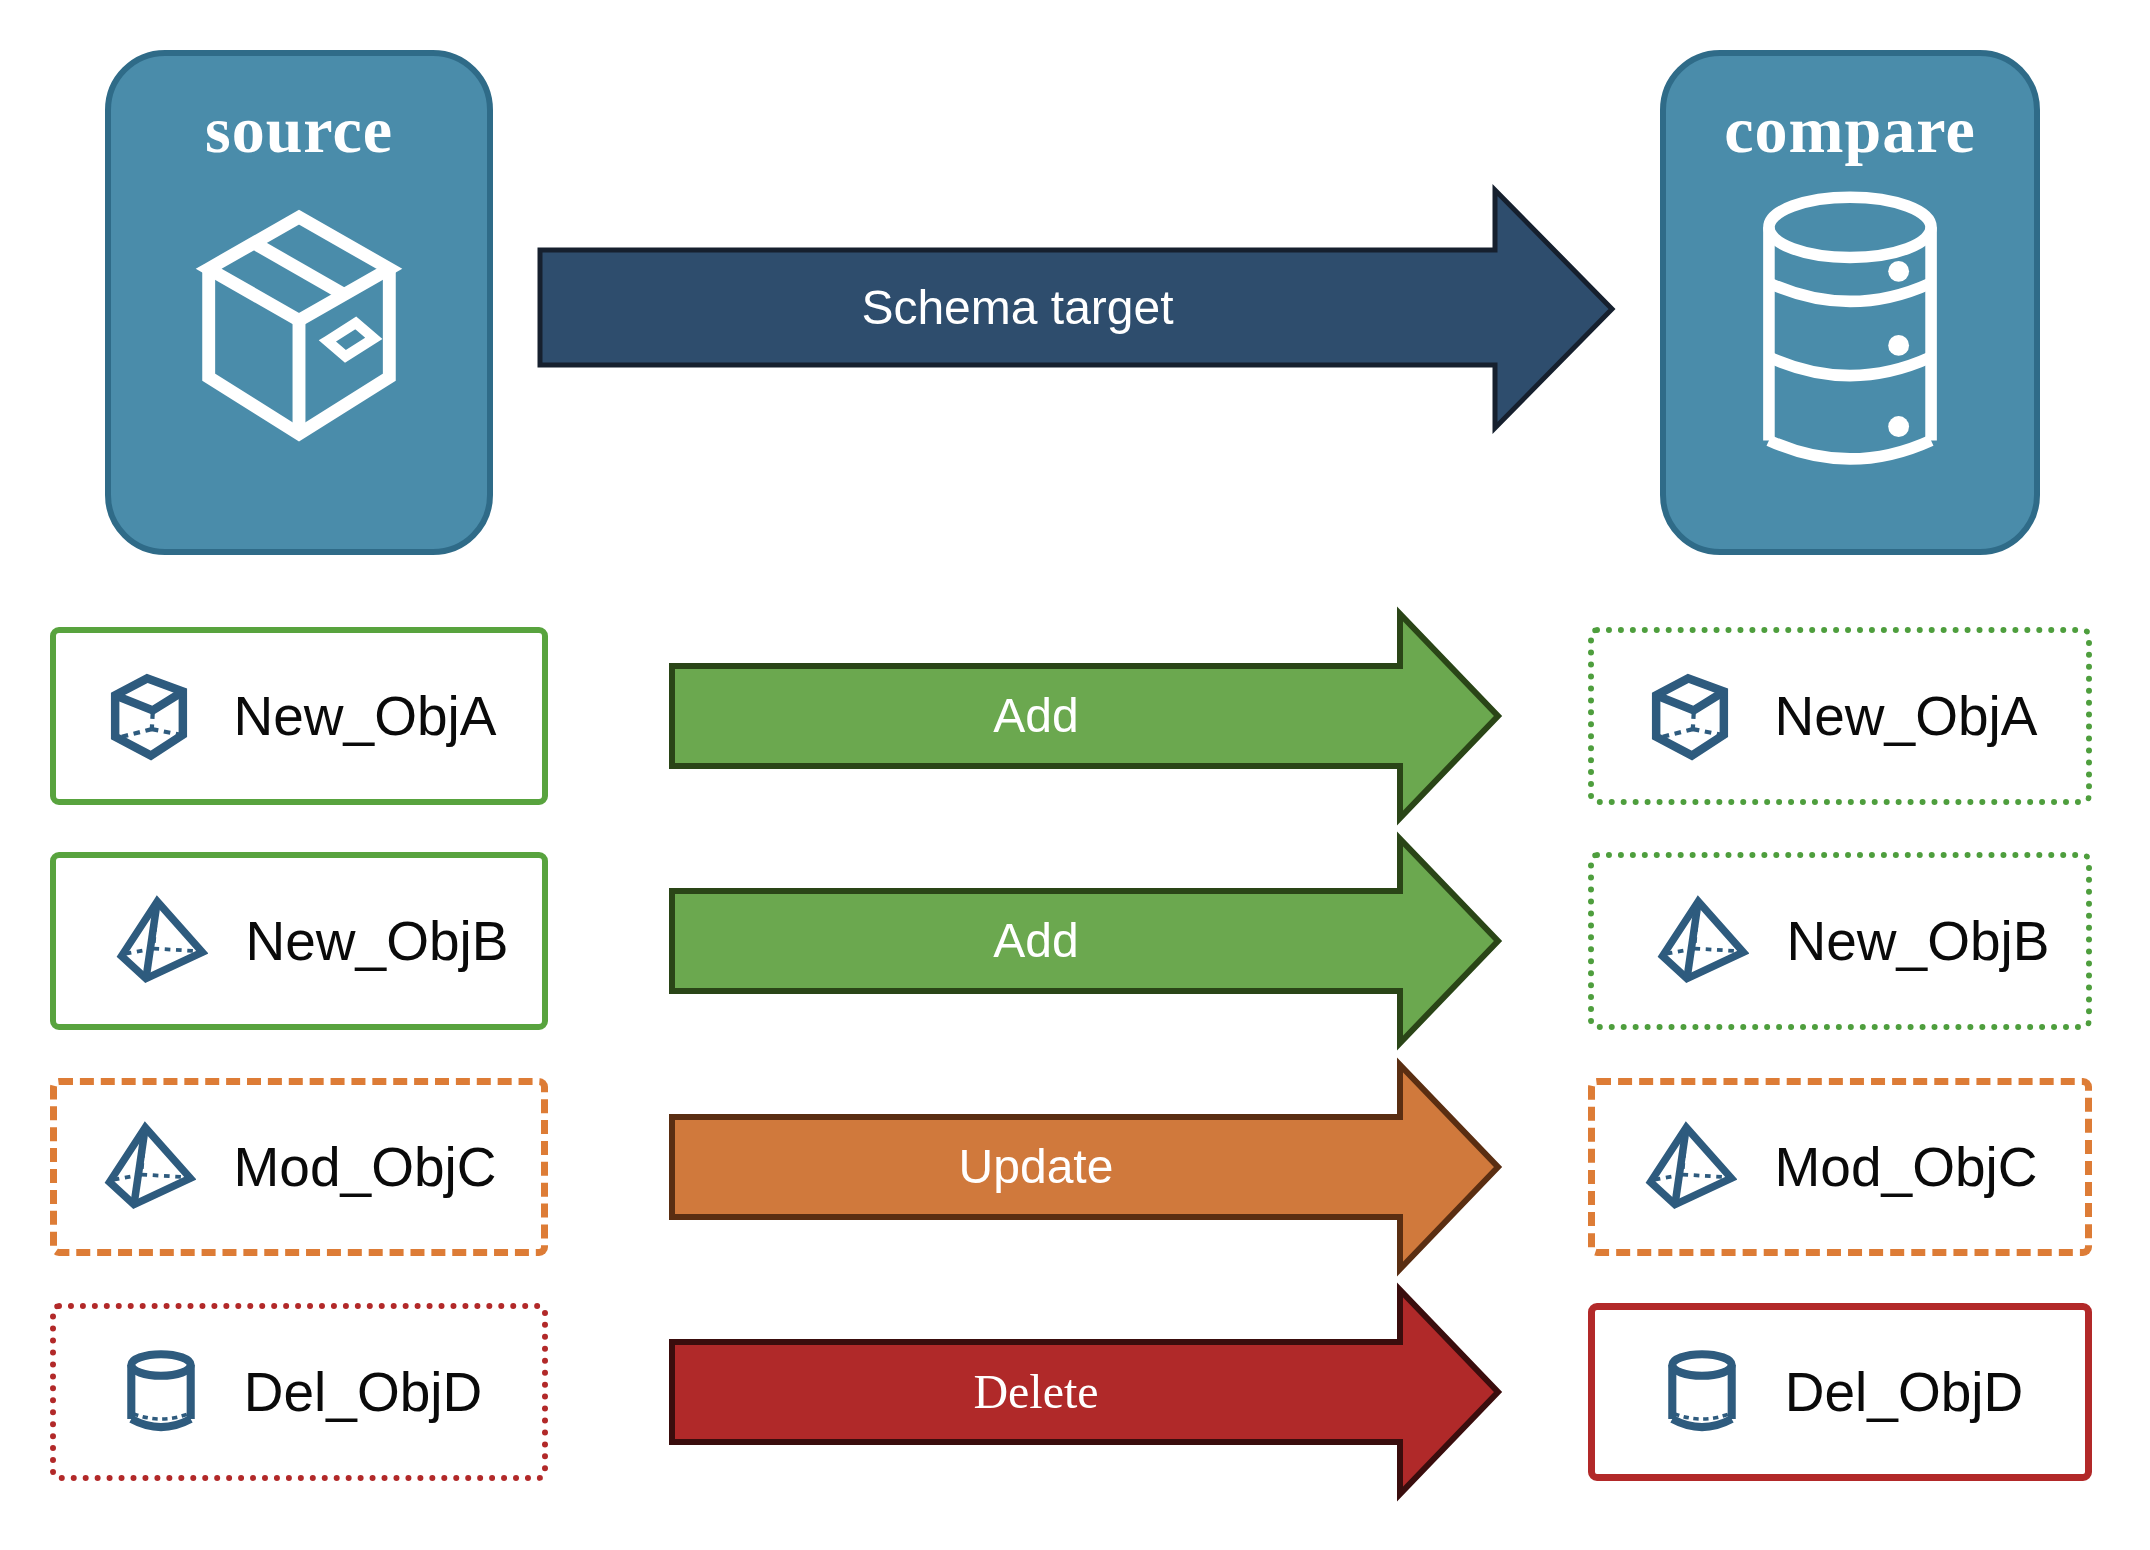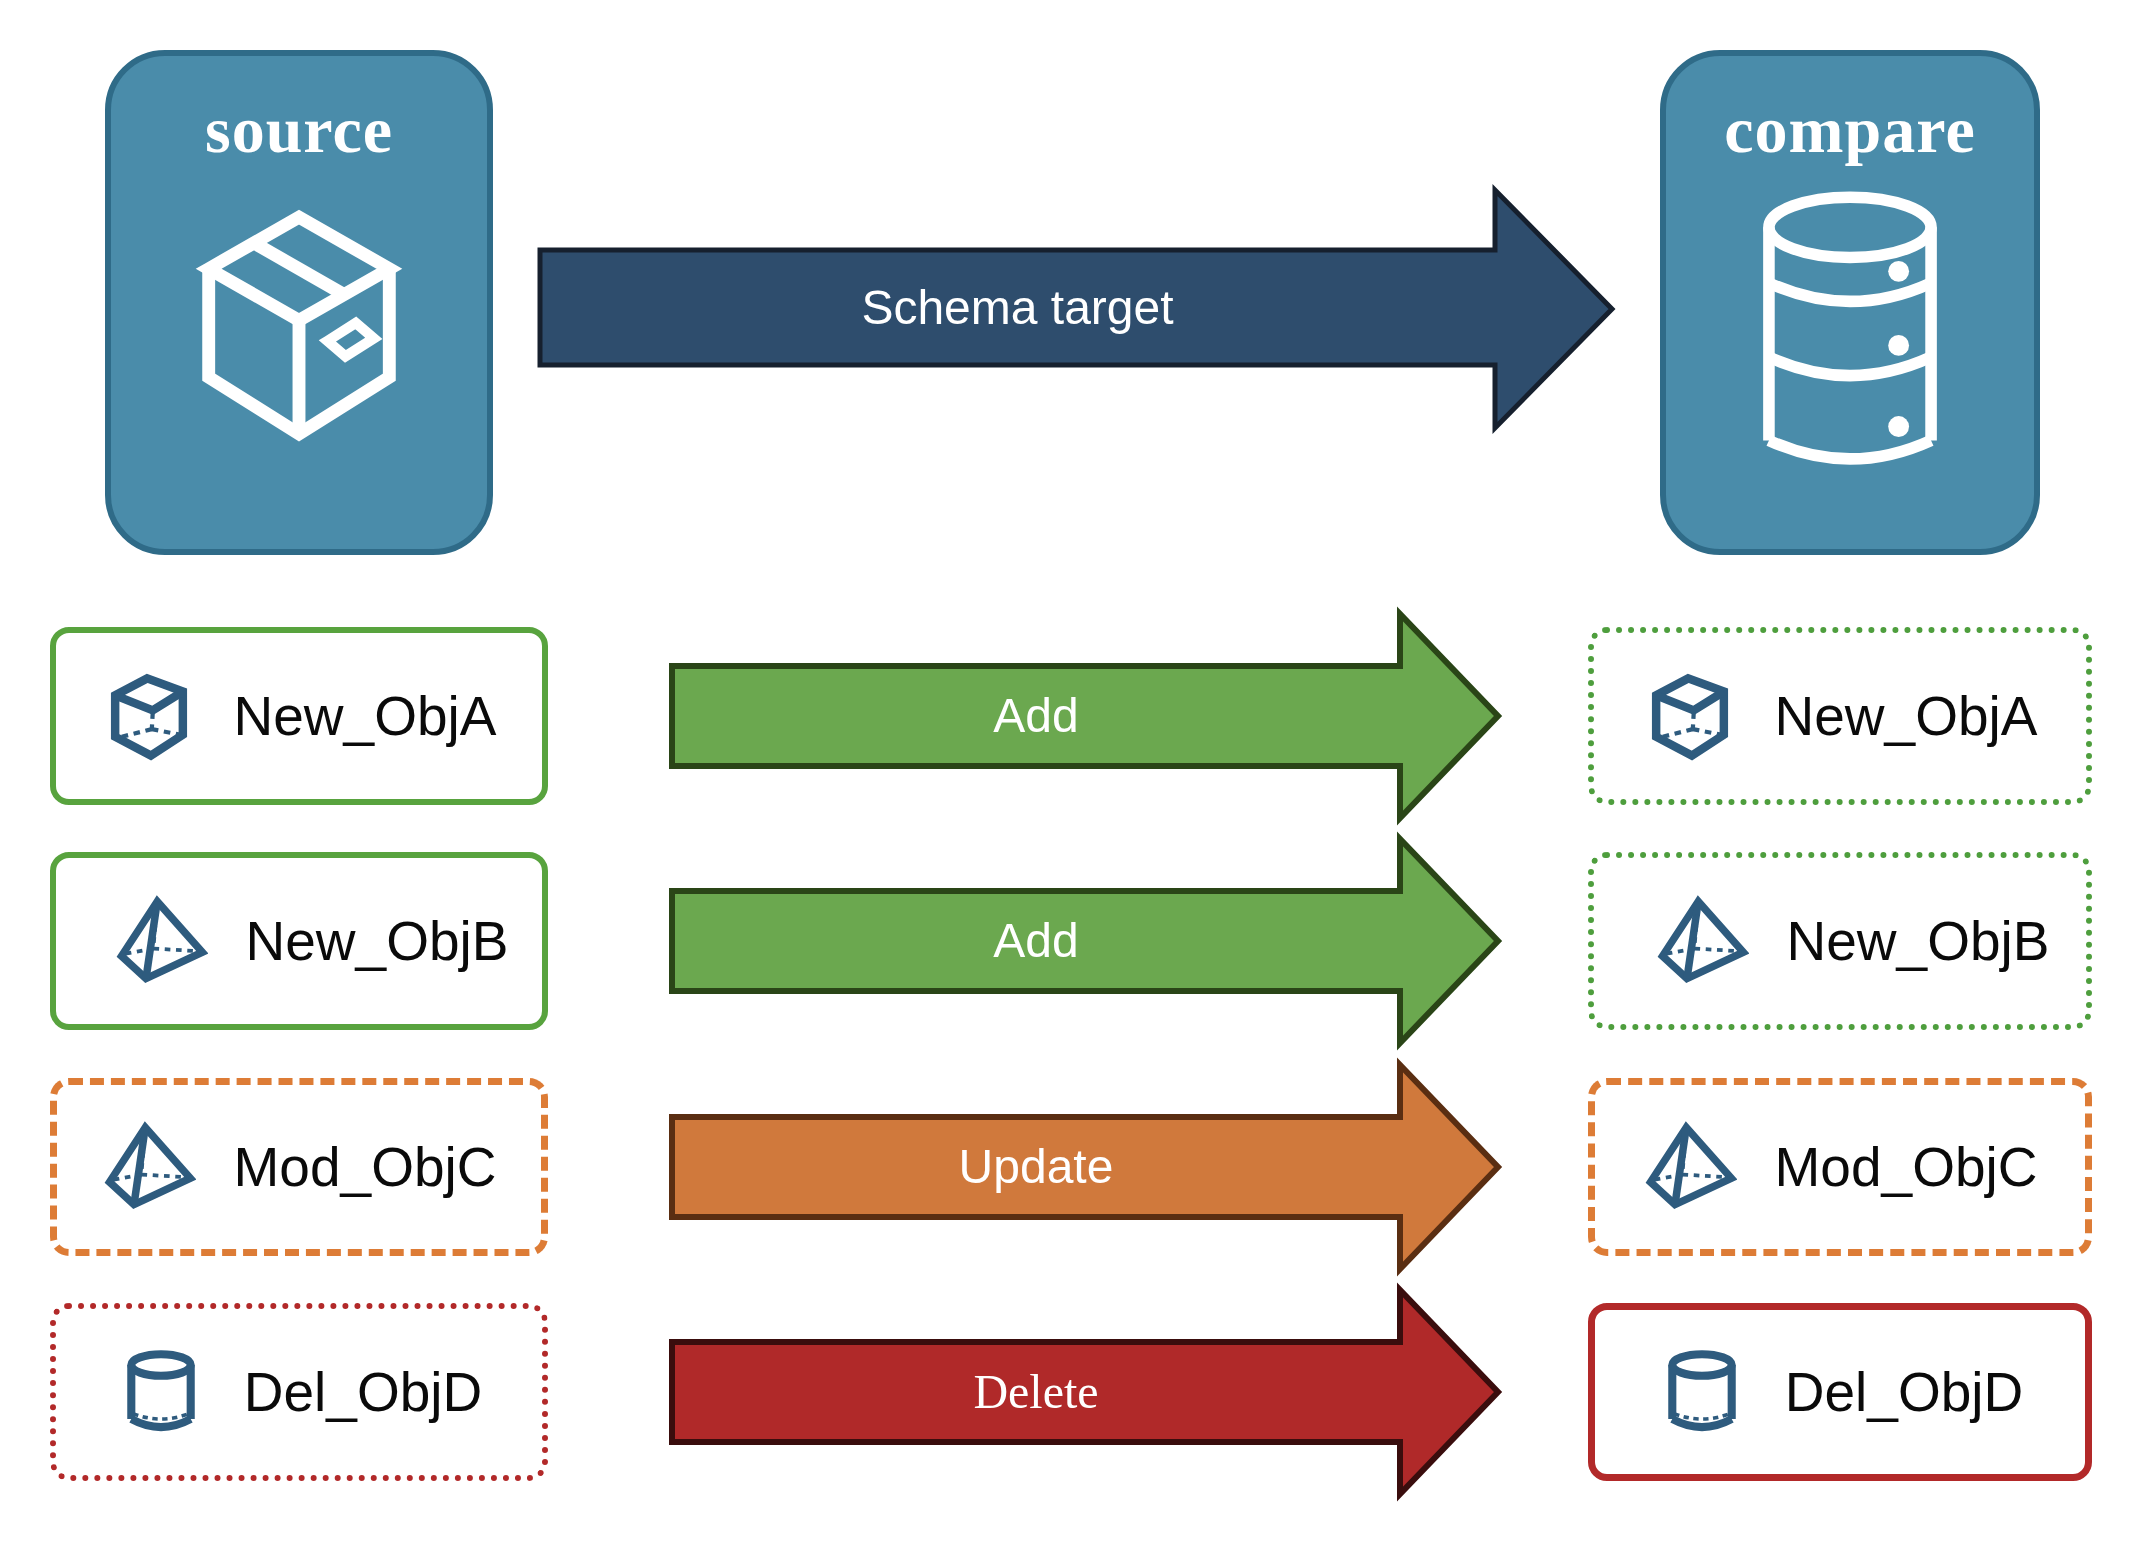--- a/index.html
+++ b/index.html
@@ -27,21 +27,21 @@
   
   svg.arrow-layer{position:absolute;left:0;top:0;}
   .arrow-label{
     position:absolute;display:flex;align-items:center;justify-content:center;
     color:#ffffff;font-size:48px;line-height:1;pointer-events:none;
   }
 
   
   .obj-box{
     box-sizing:border-box;position:absolute;
-    height:178px;border-radius:19px;background:#ffffff;
+    height:178px;border-radius:9px;background:#ffffff;
     display:flex;align-items:center;justify-content:center;gap:38px;
   }
   .obj-box .label{font-size:55px;color:#0a0a0a;white-space:nowrap;}
   .obj-box svg{display:block;}
 
   .b-green-solid  {border:6px solid  #58a33e;}
   .b-green-dotted {border:6px dotted #4e9e3d;}
   .b-orange-dashed{border:7px dashed #dd7c36;}
   .b-red-dotted   {border:6px dotted #b22929;}
   .b-red-solid    {border:7px solid  #b22929;}

